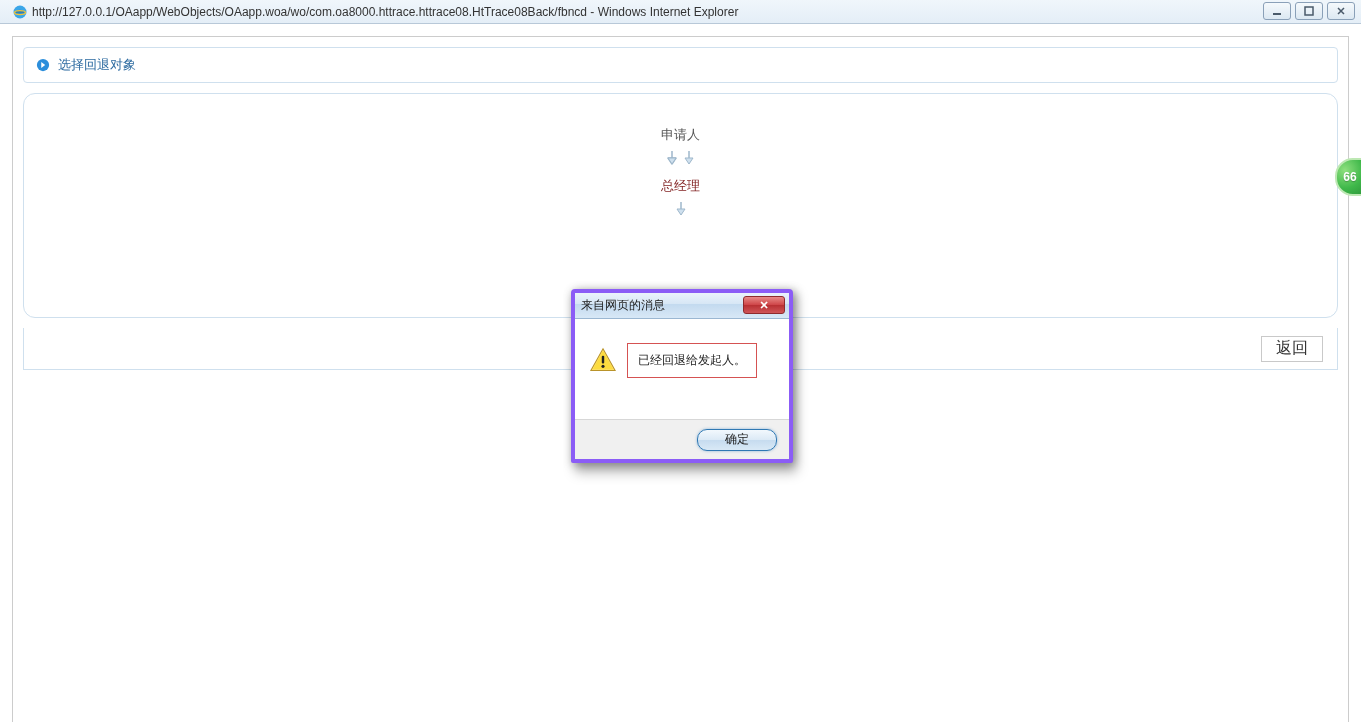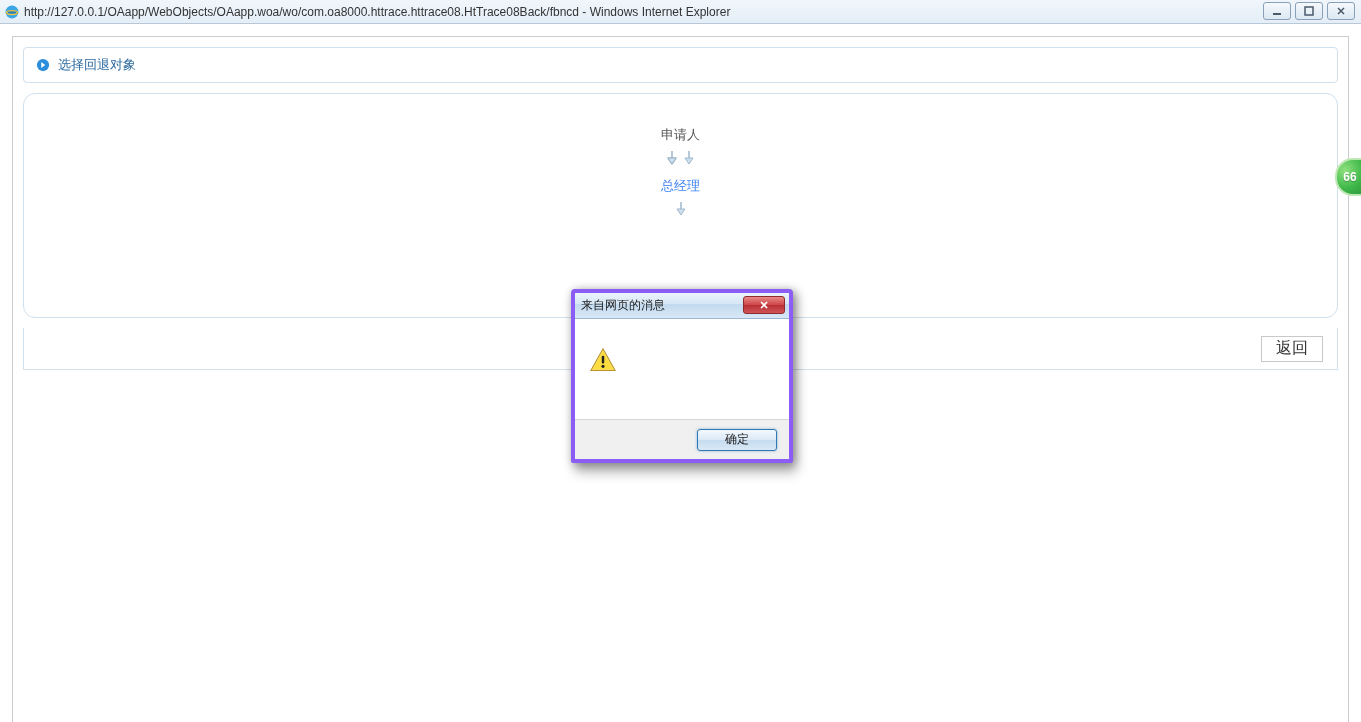--- a/index.html
+++ b/index.html
@@ -16,21 +16,21 @@
       overflow: hidden;
       position: relative;
     }
     
     .browser-chrome {
       height: 24px;
       background: linear-gradient(to bottom, #f0f6fb 0%, #e4eef7 100%);
       border-bottom: 1px solid #b8c8d8;
       display: flex;
       align-items: center;
-      padding: 0 4px;
+      padding: 0 12px;
       position: relative;
     }
     .ie-icon {
       width: 16px;
       height: 16px;
       margin-right: 4px;
     }
     .address-text {
       color: #333;
       font-size: 12px;
@@ -92,21 +92,21 @@
       height: 225px;
       padding-top: 32px;
       text-align: center;
     }
     .flow-step {
       color: #555;
       font-size: 13px;
       line-height: 18px;
     }
     .flow-step.current {
-      color: #3b82f6;
+      color: #7f1d1d;
     }
     .flow-arrow {
       margin: 6px auto 6px;
       width: 14px;
       height: 18px;
     }
     .footer-bar {
       margin: 0 10px;
       border: 1px solid #cfe0ee;
       border-top: none;
@@ -202,21 +202,21 @@
       height: 40px;
       display: flex;
       align-items: center;
       justify-content: flex-end;
       padding: 0 12px;
     }
     .btn-ok {
       width: 80px;
       height: 22px;
       border: 1px solid #2f78b3;
-      border-radius: 3px;
+      border-radius: 10px;
       background: linear-gradient(to bottom, #f2f8fd 0%, #dceaf6 48%, #c5dbef 49%, #d9e9f6 100%);
       font-size: 12px;
       color: #222;
       cursor: default;
       box-shadow: 0 0 3px rgba(70,140,200,0.6);
     }
     
     .side-badge {
       position: absolute;
       right: -4px;
@@ -308,17 +308,18 @@
       <span>✕</span>
     </div>
   </div>
   <div class="dialog-body">
     <svg class="warn-icon" viewBox="0 0 32 30">
       <path d="M16 2 L30 27 L2 27 Z" fill="#fce27a" stroke="#b9932a" stroke-width="1.2"></path>
       <path d="M16 4 L28 26 L4 26 Z" fill="#fddc3f"></path>
       <rect x="14.6" y="10" width="2.8" height="9" rx="1.2" fill="#222"></rect>
       <circle cx="16" cy="22.3" r="1.8" fill="#222"></circle>
     </svg>
+    <div class="msg-box">已经回退给发起人。</div>
   </div>
   <div class="dialog-footer">
     <button class="btn-ok">确定</button>
   </div>
 </div>
 
 </body></html>

